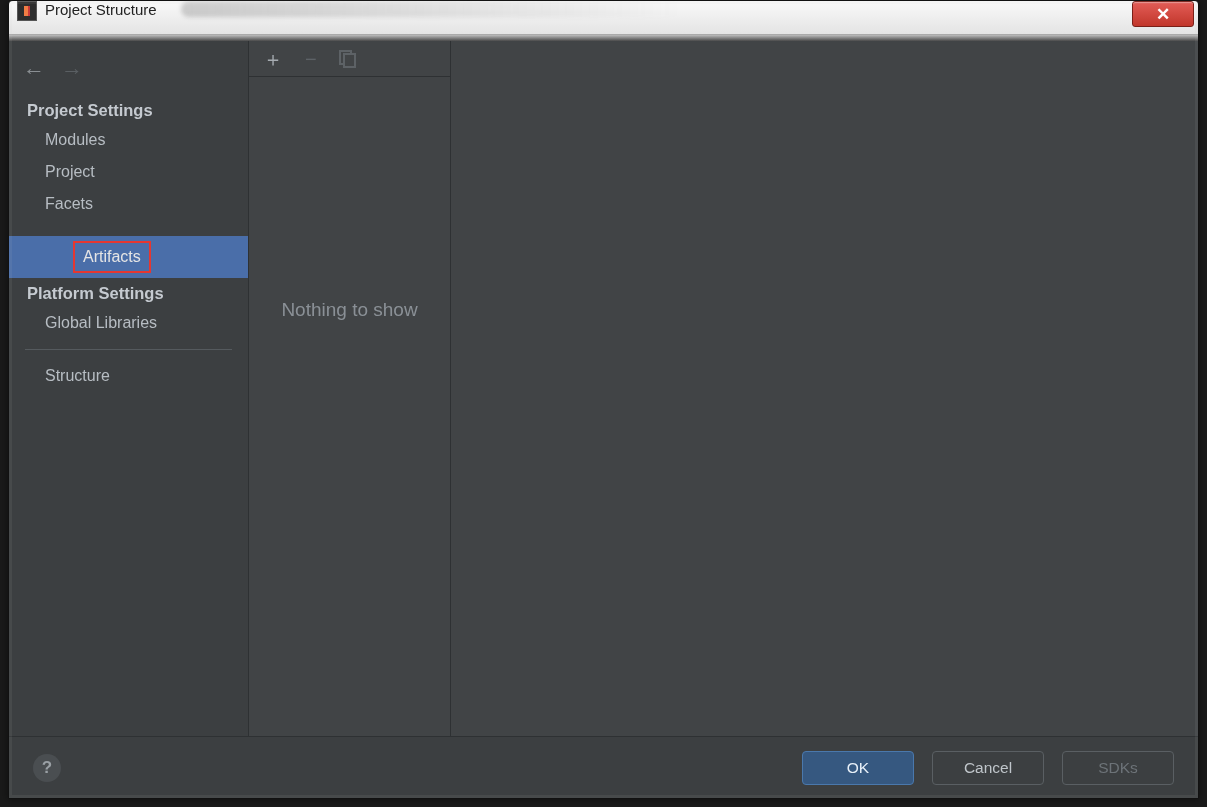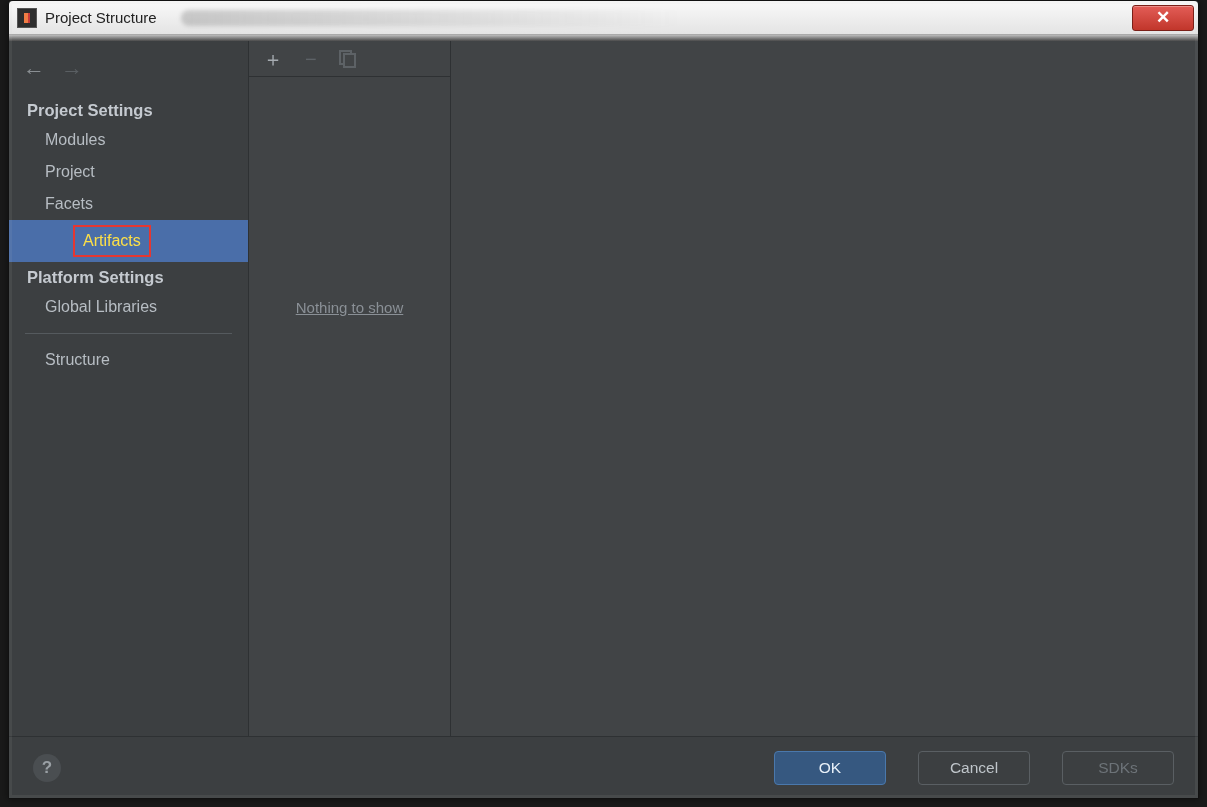--- a/index.html
+++ b/index.html
@@ -15,21 +15,21 @@
       border: 1px solid #111;
       border-radius: 4px 4px 0 0;
       display: flex; flex-direction: column;
       box-shadow: 0 0 8px rgba(0,0,0,.5);
     }
     
     .titlebar {
       height: 34px;
       background: linear-gradient(#f9f9f9, #e4e4e4);
       border-bottom: 1px solid #aaa;
-      display: flex; align-items: center;
+      display: flex; 
       padding: 0 4px;
       border-radius: 4px 4px 0 0;
     }
     .app-icon {
       width: 20px; height: 20px; margin: 0 8px 0 4px;
       background: #2d2d2d; border: 1px solid #555;
       display:flex;align-items:center;justify-content:center;
     }
     .app-icon-inner { width:6px;height:10px;background:#c93a3a;border-left:4px solid #f07d44;}
     .title-text { color:#222; font-size:15px; flex:0 0 auto;}
@@ -50,44 +50,44 @@
     
     .sidebar { width:240px; background:#3c3f41; border-right:1px solid #2e3133;
       display:flex; flex-direction:column; padding-top:8px;}
     .nav-arrows { display:flex; gap:16px; padding:8px 14px 16px; color:#8a8f93;}
     .arrow { font-size:22px; line-height:1; cursor:pointer;}
     .arrow.disabled { color:#5a5f63;}
     .section-hdr { color:#c5cad0; font-weight:700; font-size:16.5px;
       padding:6px 18px 4px;}
     .side-item { color:#b7bdc3; font-size:16px; padding:7px 12px 7px 36px;
       cursor:pointer;}
-    .side-item.selected { background:#4a6ea9; color:#fde047;}
+    .side-item.selected { background:#4a6ea9; color:#e5e5e5;margin-top:16px;}
     .highlight-ring { border:2px solid #e53731; margin:-2px 8px -2px 28px;
       padding:5px 8px; display:inline-block;}
     .side-sep { border:0; border-top:1px solid #555a5e; margin:10px 16px;}
     
     .midcol { width:202px; background:#414446; border-right:1px solid #2e3133;
       display:flex; flex-direction:column;}
     .mid-toolbar { height:36px; display:flex; align-items:center; gap:22px;
       padding:0 14px; border-bottom:1px solid #2e3133;}
     .tool-icn { color:#a6acb1; font-size:20px; line-height:1;}
     .tool-icn.disabled { color:#5d6266;}
     .mid-body { flex:1; display:flex; align-items:flex-start; justify-content:center;
       padding-top:222px;}
-    .nothing { color:#8a9096; font-size:15px;text-decoration:underline;}
+    .nothing { color:#8a9096; font-size:19px;}
     
     .pane { flex:1; background:#414446;}
     
     .footer { height:62px; background:#3c3f41; border-top:1px solid #2e3133;
       display:flex; align-items:center; padding:0 24px;}
     .help-btn { width:28px; height:28px; border-radius:50%;
       background:#4a4e51; color:#9aa0a5; display:flex; align-items:center;
       justify-content:center; font-weight:bold; font-size:17px;}
     .footer-spacer { flex:1;}
-    .btn { height:34px; min-width:112px; margin-left:32px;
+    .btn { height:34px; min-width:112px; margin-left:18px;
       border-radius:4px; border:1px solid #5a5f63; background:#3c3f41;
       color:#bfc5ca; font-size:15.5px; display:flex; align-items:center;
       justify-content:center; cursor:pointer;}
     .btn.primary { background:#365880; border-color:#4a78ac; color:#e8f0f8;}
     .btn.disabled { color:#6d7378;}
     .outer-border{position:absolute;inset:0;border:3px solid rgba(200,200,200,.08);pointer-events:none;}
     .copy-icn{display:inline-block;width:16px;height:16px;position:relative;}
     .copy-icn::before,.copy-icn::after{content:"";position:absolute;border:2px solid #5d6266;width:9px;height:11px;}
     .copy-icn::before{left:0;top:0;}
     .copy-icn::after{left:4px;top:3px;background:#414446;}

